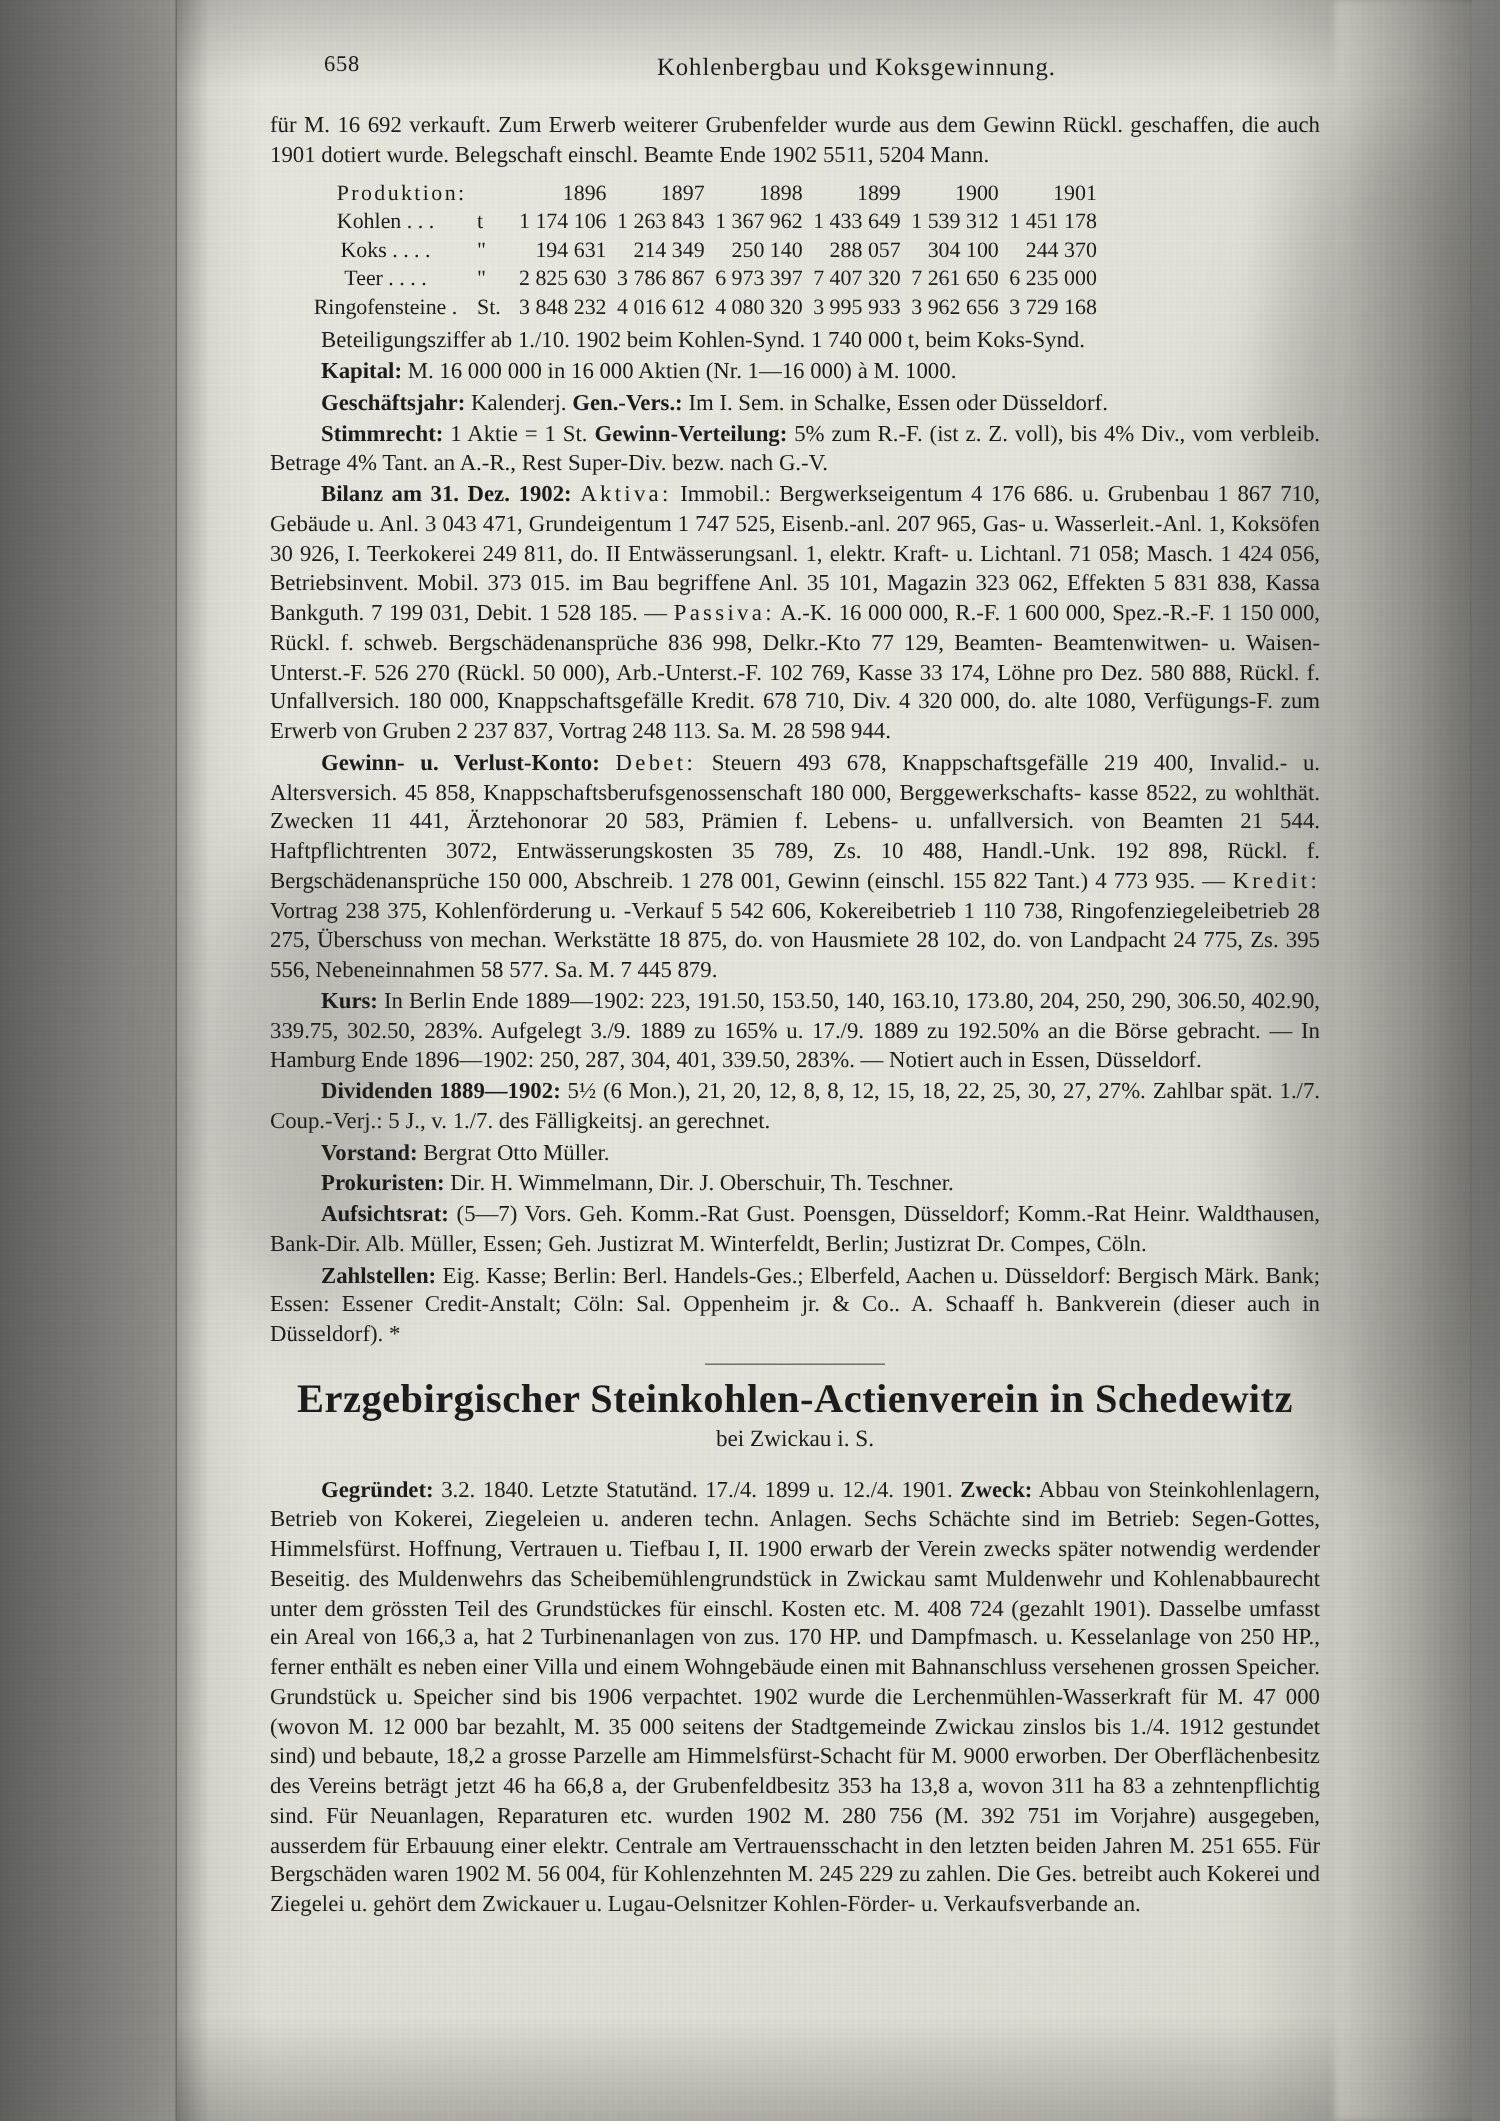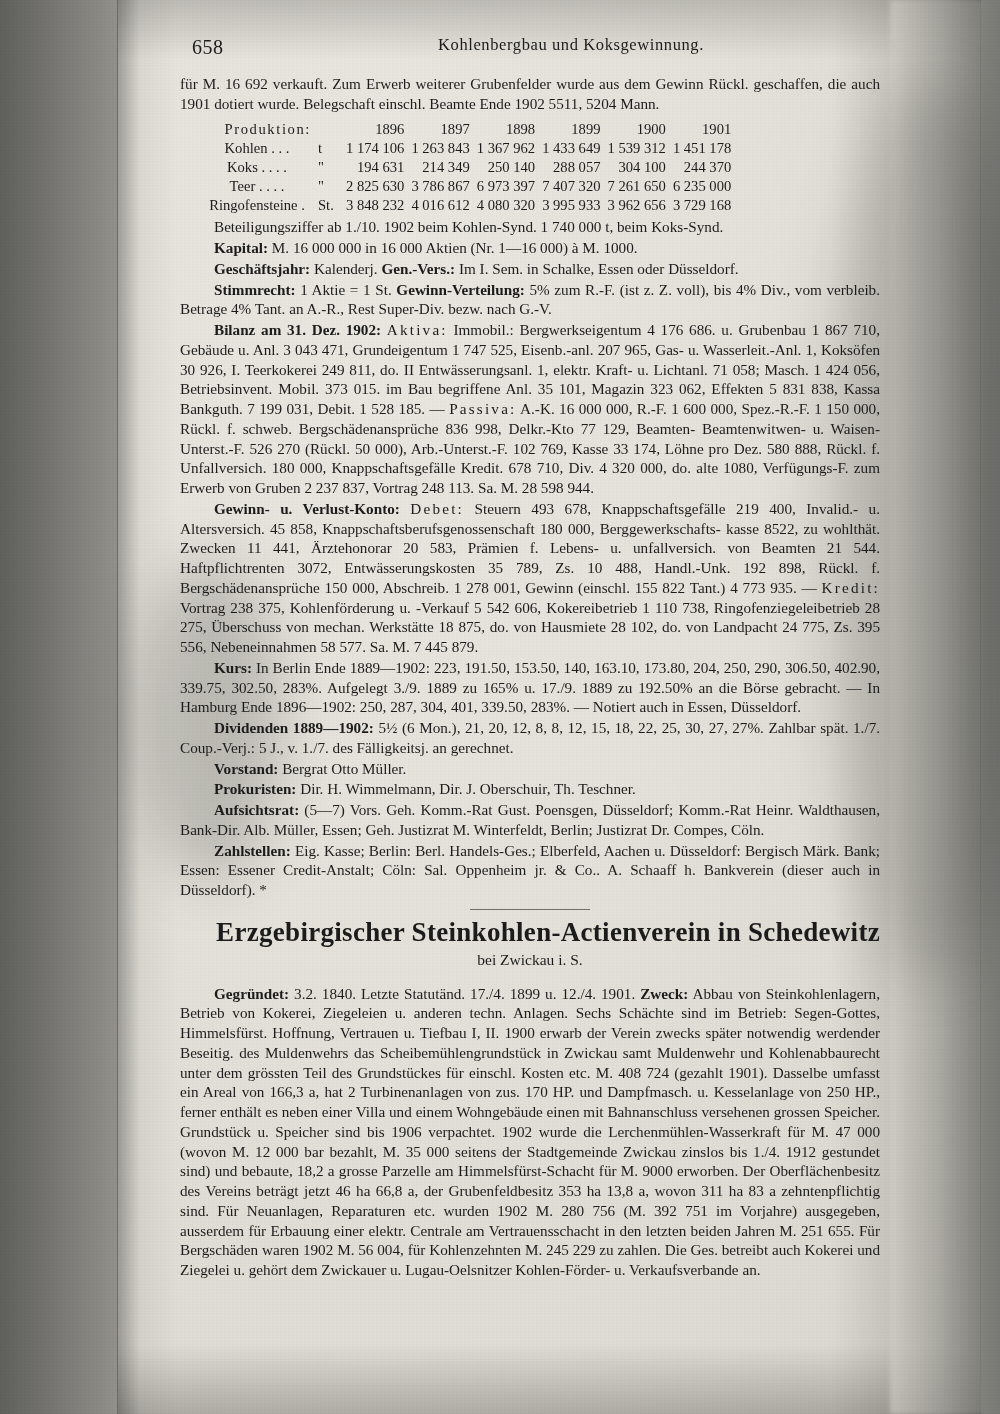--- a/index.html
+++ b/index.html
@@ -68,23 +68,23 @@
     text-align: justify;
   }
 
   .folio-row {
     position: relative;
     height: 30px;
     margin-bottom: 10px;
   }
   .folio {
     position: absolute;
-    left: 12px;
+    left: 36px;
     top: 0;
-    font-size: 20px;
+    font-size: 15px;
     letter-spacing: 0.5px;
   }
   .running-head {
     position: absolute;
     left: 12px;
     right: 0;
     top: 0;
     text-align: center;
     font-size: 16.5px;
     letter-spacing: 0.6px;
@@ -134,21 +134,21 @@
   .rule {
     width: 120px;
     height: 0;
     border-top: 1px solid #4a4a48;
     margin: 9px auto 8px auto;
     opacity: 0.75;
   }
   h2.title {
     font-size: 27px;
     font-weight: bold;
-    text-align: right;
+    text-align: center;
     margin: 4px 0 2px 0;
     letter-spacing: 0.3px;
     line-height: 1.1;
   }
   .subtitle {
     text-align: center;
     font-size: 15.5px;
     margin-bottom: 14px;
   }
   .grain {

